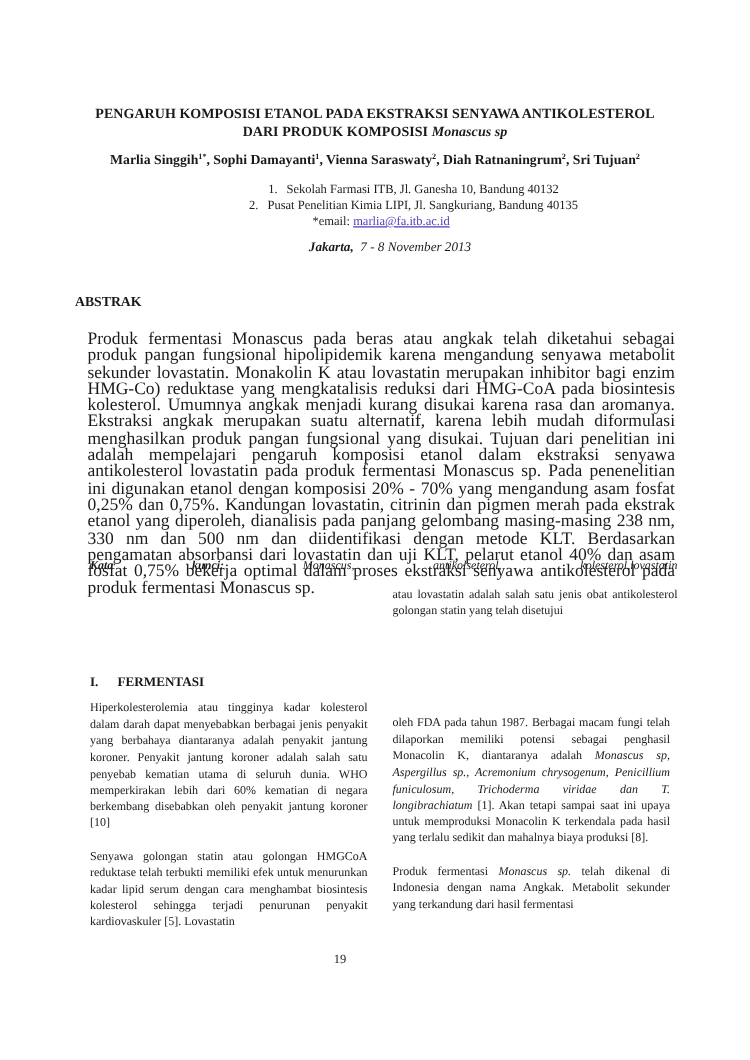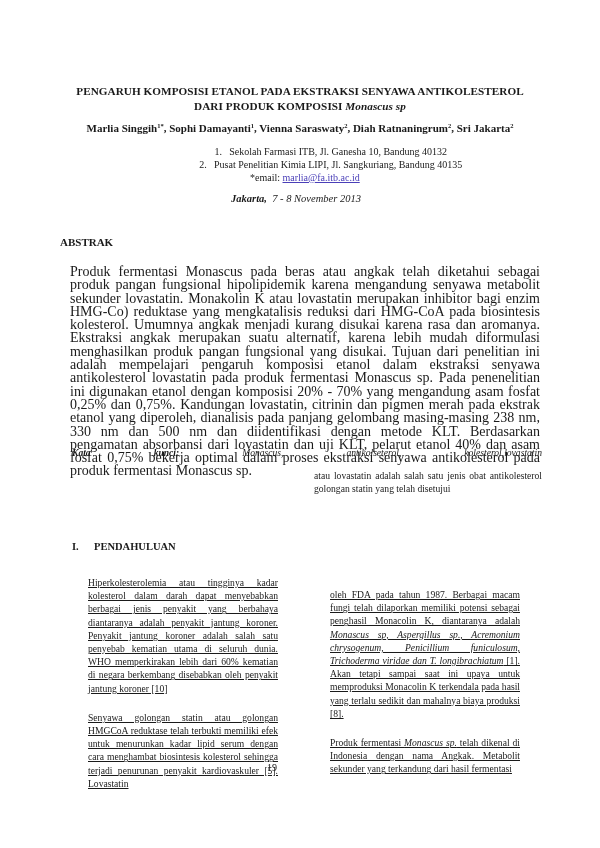--- a/index.html
+++ b/index.html
@@ -18,63 +18,63 @@
     text-align: center; font-weight: bold; font-size: 11px; line-height: 14px;
   }
   .authors sup { font-size: 6.5px; vertical-align: 4px; line-height: 0; }
   .affil {
     position: absolute; left: 192px; top: 145px; font-size: 10px; line-height: 13px; text-align: center;
   }
   .affil .row { white-space: nowrap; }
   .affil .num { display: inline-block; width: 22px; }
   .email-row { position: absolute; left: 250px; top: 172px; font-size: 10px; white-space: nowrap; }
   .email-row a { color: #4a3fb8; text-decoration: underline; }
-  .venue { position: absolute; left: 56px; width: 480px; top: 193px; text-align: center; font-size: 10.5px; font-style: italic; }
+  .venue { position: absolute; left: 72px; width: 480px; top: 193px; text-align: center; font-size: 10.5px; font-style: italic; }
   .venue b { font-weight: bold; }
   .abstrak-h { position: absolute; left: 60px; width: 480px; top: 236px; text-align: left; font-weight: bold; font-size: 11px; }
   .abstract {
     position: absolute; left: 70px; width: 470px; top: 265px;
     font-size: 14px; line-height: 13.3px; text-align: justify;
   }
   .kw {
     position: absolute; left: 72px; width: 470px; top: 447px;
     font-style: italic; font-size: 9.6px; display: flex; justify-content: space-between;
   }
   .kw b { font-weight: bold; }
   .kw-cont {
     position: absolute; left: 314px; width: 228px; top: 469px;
     font-size: 9.6px; line-height: 13px; text-align: justify;
   }
   .sec-h { position: absolute; left: 72px; top: 541px; font-weight: bold; font-size: 10.5px; }
   .sec-h .n { display: inline-block; width: 22px; }
   .col {
     position: absolute; width: 222px; font-size: 9.6px; line-height: 13.2px; text-align: justify;
   }
-  .col p { margin: 16px; text-decoration: underline; }
+  .col p { margin: 0; }
   .col p + p { margin-top: 13px; }
   .col-left { left: 72px; top: 560px; }
   .col-right { left: 314px; top: 572px; }
   .pageno { position: absolute; left: 0; width: 544px; top: 762px; text-align: center; font-size: 10px; }
 </style>
 </head>
 <body>
 
 <div class="page">
 
   <div class="title">
     <div>PENGARUH KOMPOSISI ETANOL PADA EKSTRAKSI SENYAWA ANTIKOLESTEROL</div>
     <div><span>DARI PRODUK KOMPOSISI </span><i>Monascus sp</i></div>
   </div>
 
   <div class="authors">
     <span><span>Marlia Singgih</span><sup>1*</sup></span>,
     <span><span>Sophi Damayanti</span><sup>1</sup></span>,
     <span><span>Vienna Saraswaty</span><sup>2</sup></span>,
     <span><span>Diah Ratnaningrum</span><sup>2</sup></span>,
-    <span><span>Sri Jakarta</span><sup>2</sup></span>
+    <span><span>Sri Tujuan</span><sup>2</sup></span>
   </div>
 
   <div class="affil">
     <div class="row"><span class="num">1.</span><span>Sekolah Farmasi ITB, Jl. Ganesha 10, Bandung 40132</span></div>
     <div class="row"><span class="num">2.</span><span>Pusat Penelitian Kimia LIPI, Jl. Sangkuriang, Bandung 40135</span></div>
   </div>
 
   <div class="email-row">
     <span>*email: </span><a>marlia@fa.itb.ac.id</a>
   </div>
@@ -91,21 +91,21 @@
     <b>Kata</b>
     <b>kunci:</b>
     <span>Monascus,</span>
     <span>antikolseterol,</span>
     <span>kolesterol,lovastatin</span>
   </div>
 
   <div class="kw-cont">atau lovastatin adalah salah satu jenis obat antikolesterol golongan statin yang telah disetujui</div>
 
   <div class="sec-h">
-    <span class="n">I.</span><span>PENDAHULUAN</span>
+    <span class="n">I.</span><span>FERMENTASI</span>
   </div>
 
   <div class="col col-left">
     <p>Hiperkolesterolemia atau tingginya kadar kolesterol dalam darah dapat menyebabkan berbagai jenis penyakit yang berbahaya diantaranya adalah penyakit jantung koroner. Penyakit jantung koroner adalah salah satu penyebab kematian utama di seluruh dunia. WHO memperkirakan lebih dari 60% kematian di negara berkembang disebabkan oleh penyakit jantung koroner [10]</p>
     <p>Senyawa golongan statin atau golongan HMGCoA reduktase telah terbukti memiliki  efek untuk menurunkan kadar lipid serum dengan cara menghambat biosintesis kolesterol sehingga terjadi penurunan penyakit kardiovaskuler [5]. Lovastatin</p>
   </div>
 
   <div class="col col-right">
     <p><span>oleh FDA pada tahun 1987. Berbagai macam fungi telah dilaporkan memiliki potensi sebagai penghasil Monacolin K, diantaranya adalah </span><i>Monascus sp, Aspergillus sp., Acremonium chrysogenum, Penicillium funiculosum, Trichoderma viridae dan T. longibrachiatum</i><span> [1]. Akan tetapi sampai saat ini upaya untuk memproduksi Monacolin K terkendala pada hasil yang terlalu sedikit dan mahalnya biaya produksi [8].</span></p>
     <p><span>Produk fermentasi </span><i>Monascus sp.</i><span> telah dikenal di Indonesia dengan nama Angkak.  Metabolit sekunder yang terkandung dari hasil fermentasi</span></p>

